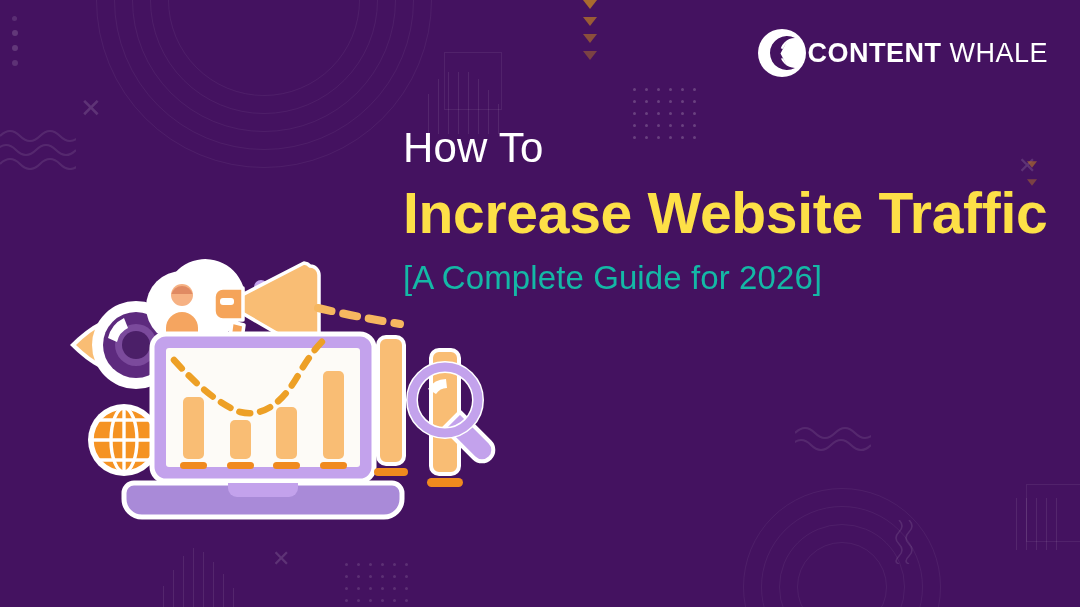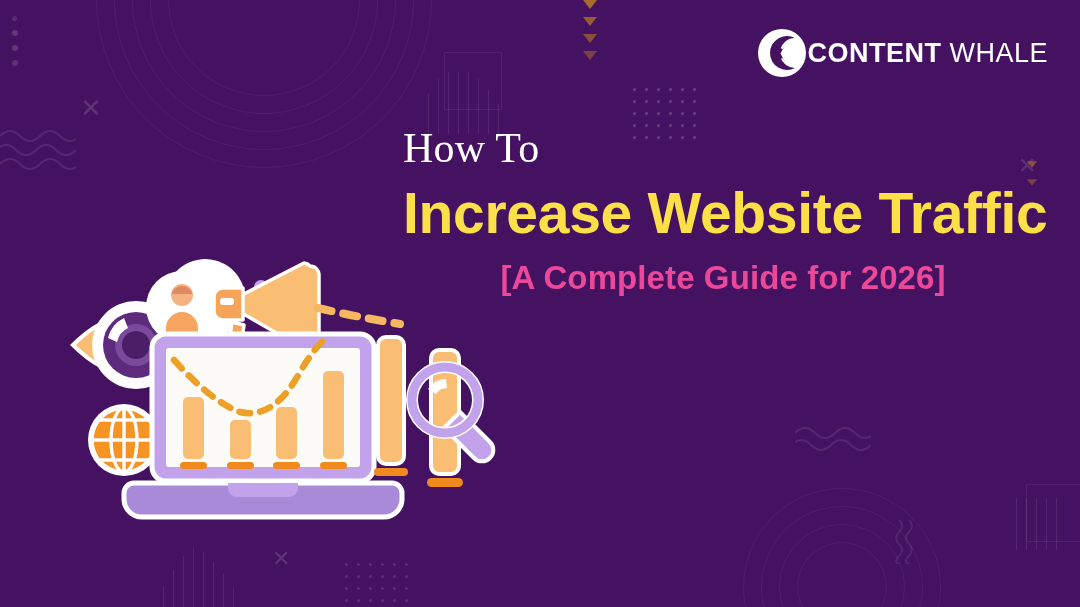--- a/index.html
+++ b/index.html
@@ -62,29 +62,28 @@
   #logo .logo-mark { width:50px; height:50px; display:block; }
   #logo .logo-text { font-size:27px; letter-spacing:.5px; color:#ffffff; white-space:nowrap; }
   #logo .logo-text .b { font-weight:bold; }
   #logo .logo-text .l { font-weight:300; }
 
   
   #headline { position:absolute; left:403px; top:126px; width:640px; }
   .h-line1 {
     font-size:42px; color:#ffffff; font-weight:400; line-height:1.05;
     letter-spacing:.2px;
-    font-family:Liberation Serif, serif;
   }
   .h-line2 {
     font-size:57px; color:#fde047; font-weight:bold; line-height:1.12;
     letter-spacing:-.3px; margin-top:12px; white-space:nowrap;
   }
   .h-line3 {
-    font-size:33px; color:#ec4899; font-weight:700; line-height:1.1;
-    text-align:center; margin-top:14px; letter-spacing:.1px;
+    font-size:33px; color:#14b8a6; font-weight:400; line-height:1.1;
+    text-align:left; margin-top:14px; letter-spacing:.1px;
   }
 
   
   #illustration { position:absolute; left:62px; top:252px; width:450px; height:285px; }
   #illustration svg { width:100%; height:100%; display:block; overflow:visible; }
 </style>
 </head>
 <body>
 
 <div id="banner">

